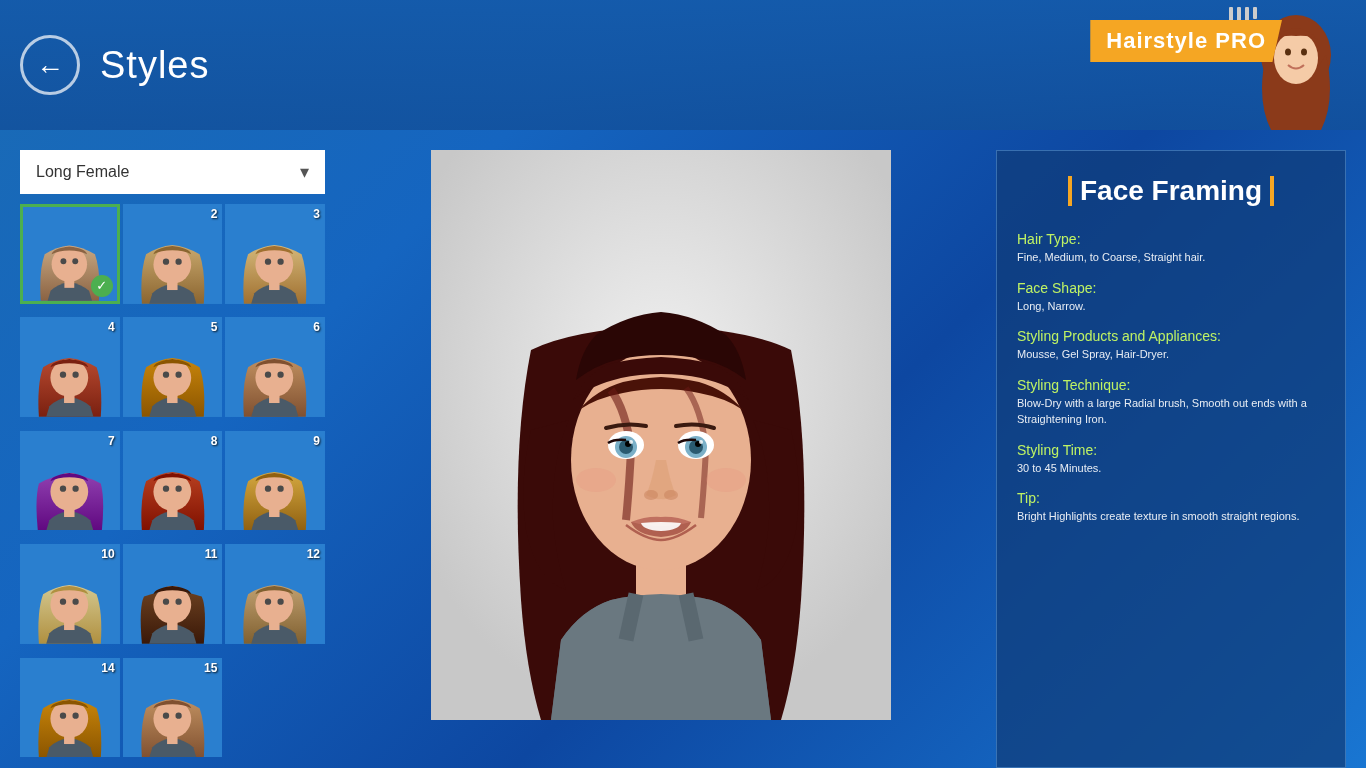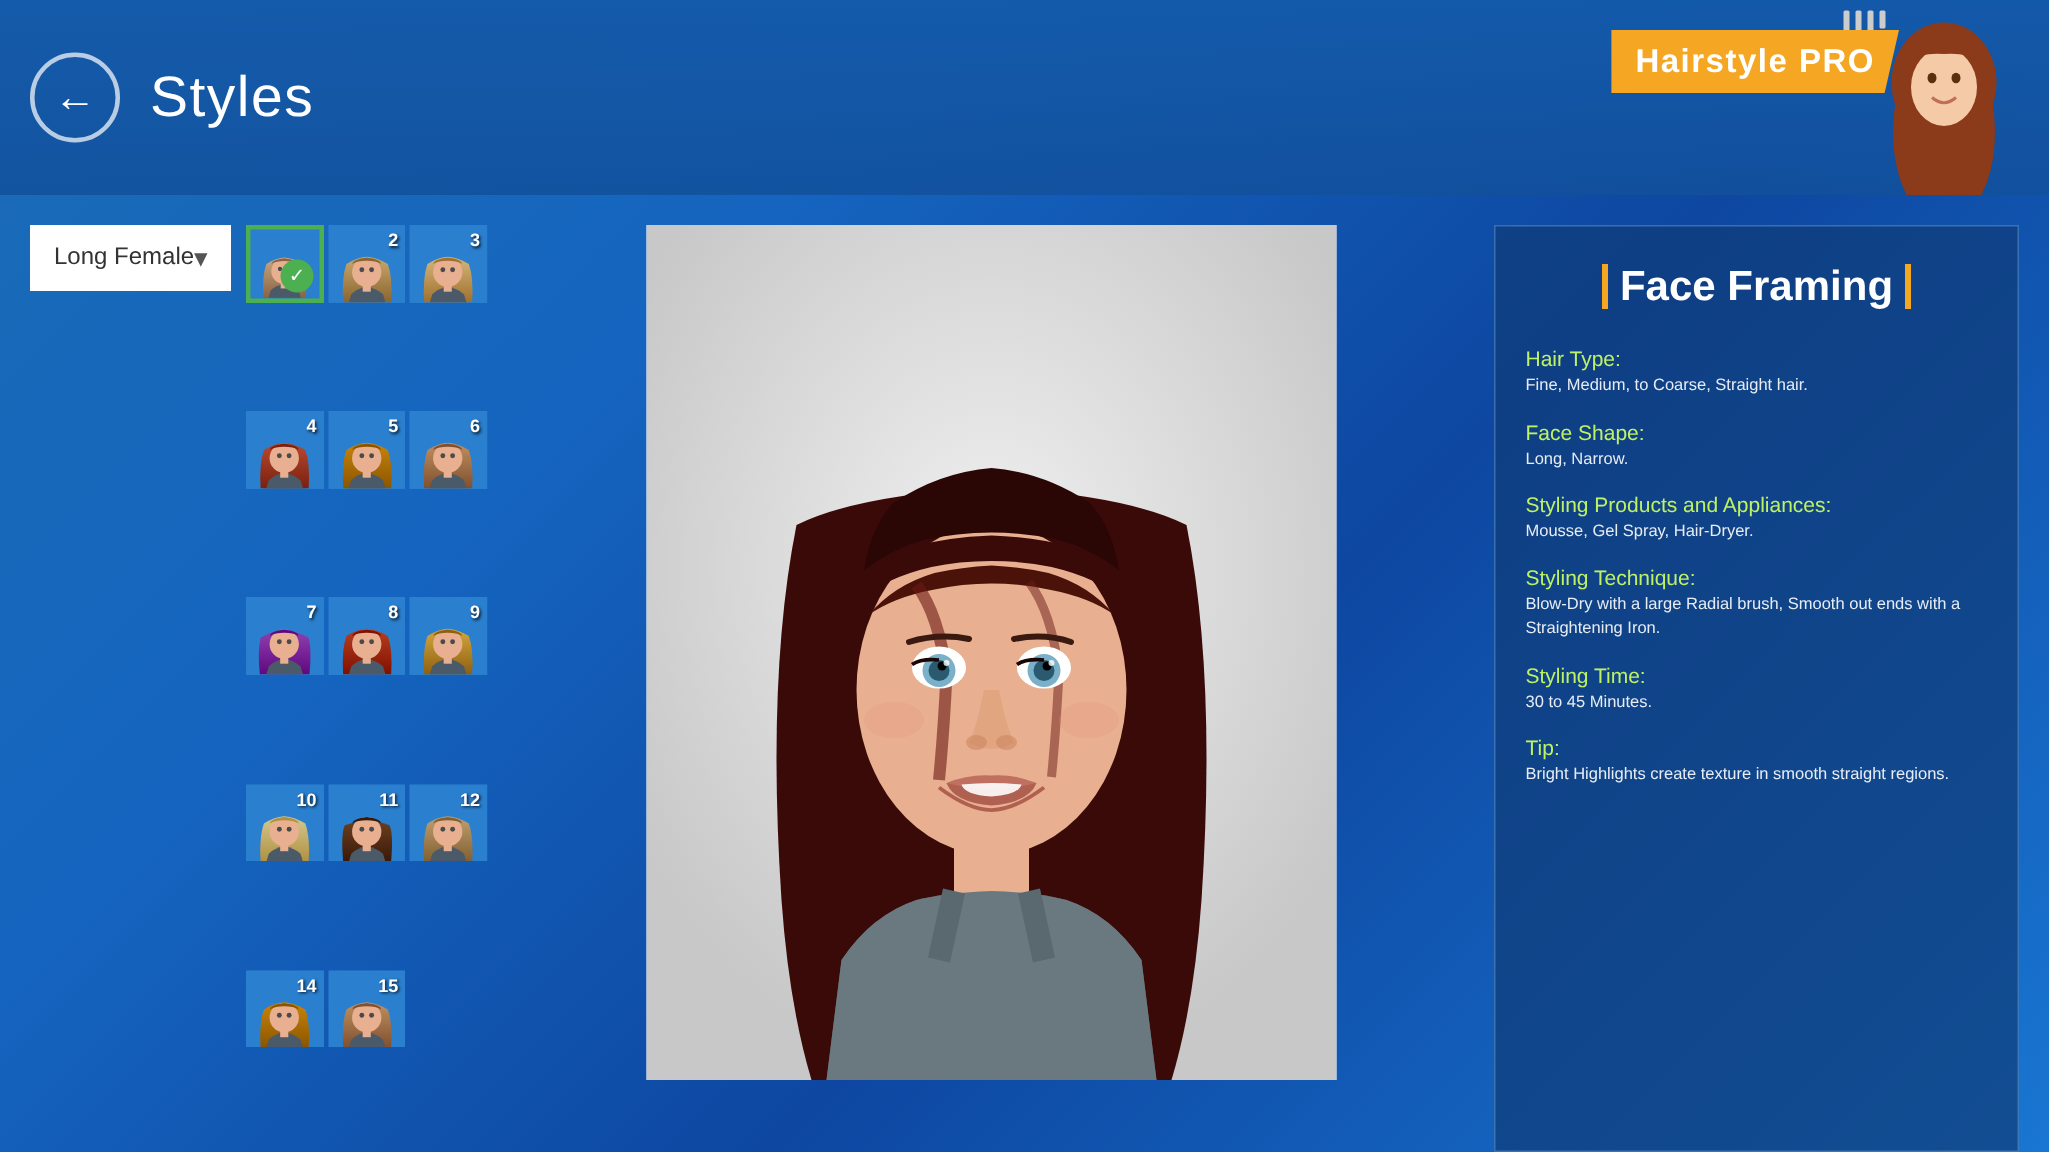--- a/index.html
+++ b/index.html
@@ -67,21 +67,21 @@
       height: 130px;
       width: 310px;
       flex-shrink: 0;
     }
 
     .brand-badge {
       background: #f5a623;
       padding: 8px 16px;
       position: absolute;
       top: 20px;
-      right: 80px;
+      right: 64px;
       z-index: 5;
       clip-path: polygon(0 0, 100% 0, 95% 100%, 0 100%);
     }
 
     .brand-text {
       color: white;
       font-size: 22px;
       font-weight: 700;
       letter-spacing: 1px;
     }
@@ -109,21 +109,21 @@
       gap: 0;
       padding: 20px 20px 0 20px;
       height: calc(768px - 130px);
     }
 
     
     .left-panel {
       width: 305px;
       flex-shrink: 0;
       display: flex;
-      flex-direction: row;
+      flex-direction: column;
       gap: 10px;
     }
 
     
     .dropdown-container {
       position: relative;
     }
 
     .dropdown {
       width: 100%;

